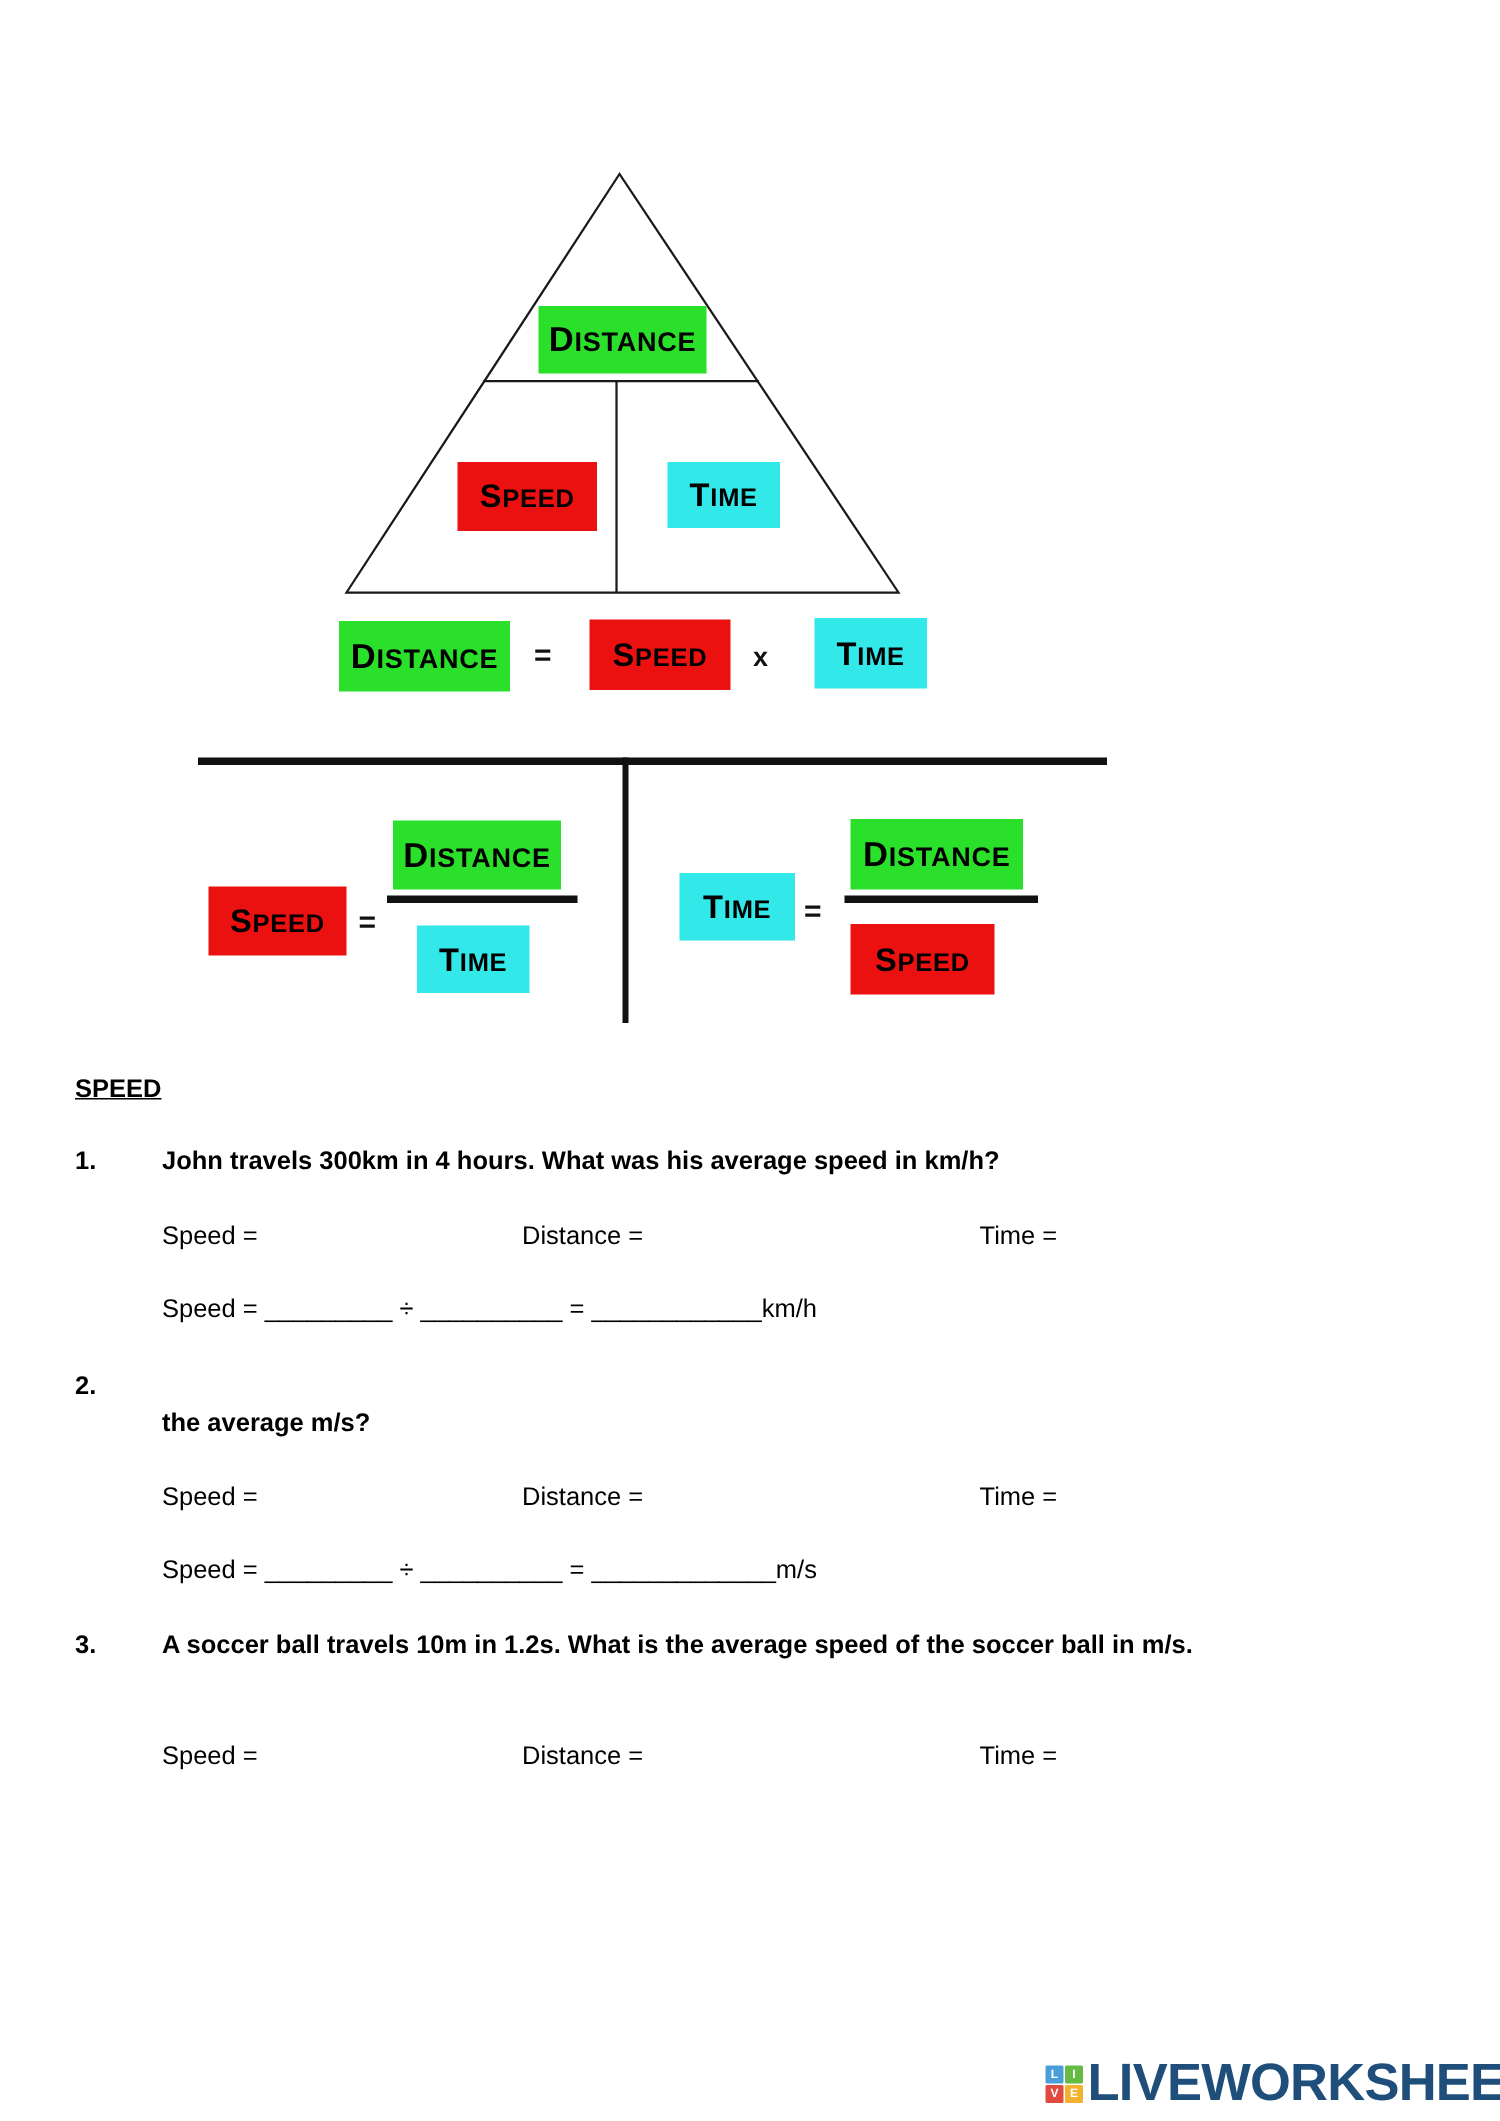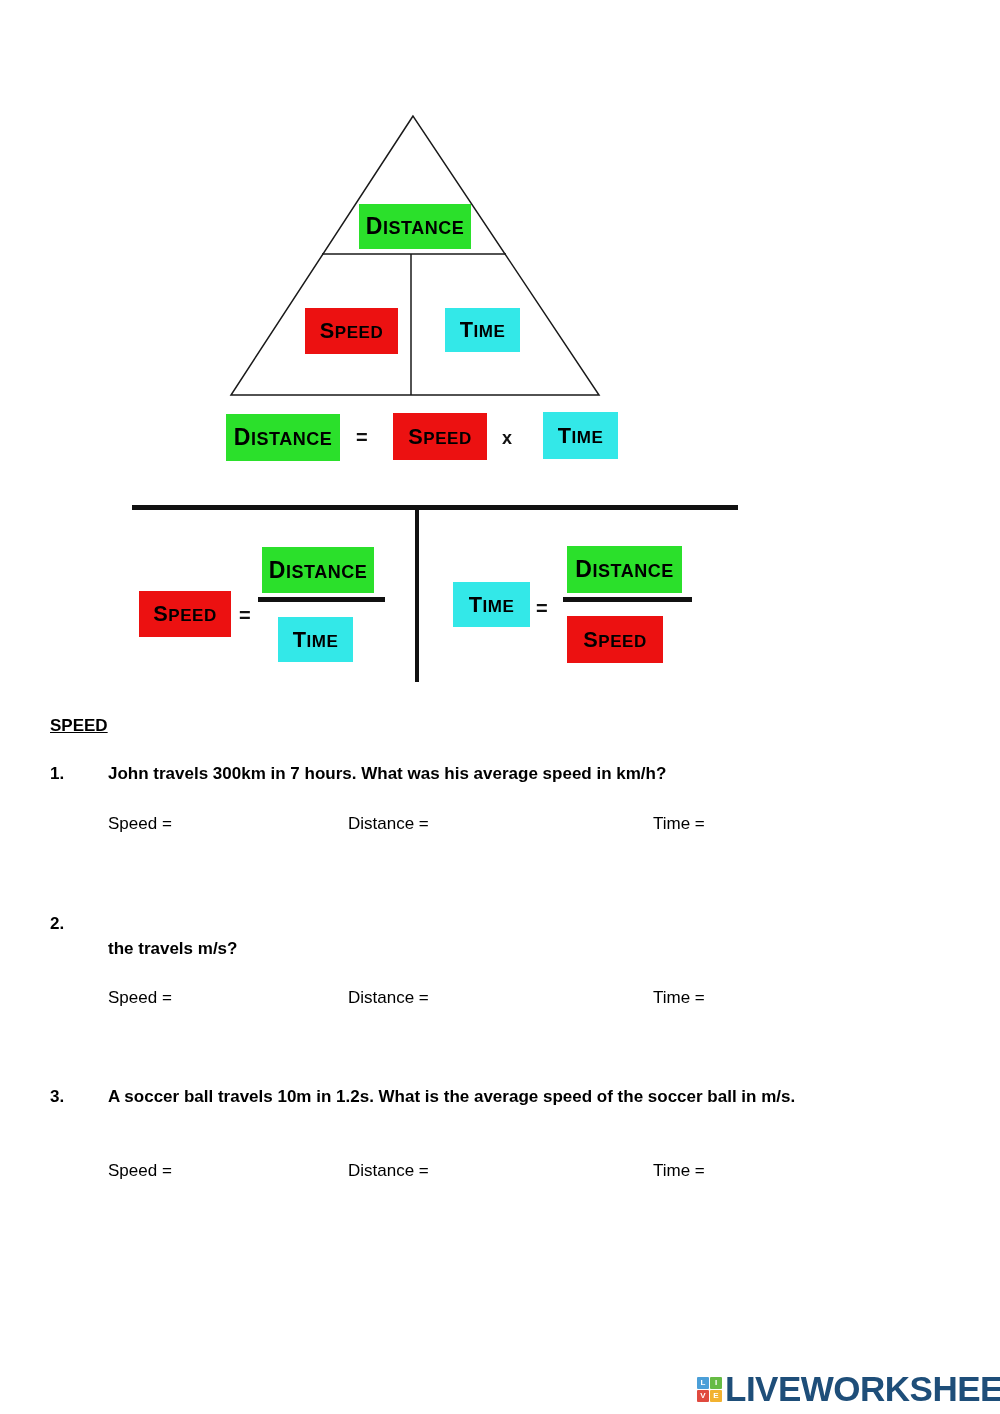--- a/index.html
+++ b/index.html
@@ -97,30 +97,32 @@
     <span class="box-label">DISTANCE</span>
   </div>
   <div class="hline" style="left:563px;top:597px;width:129px;height:5px;"></div>
   <div class="box fs17" style="left: 567px; top: 616px; width: 96px; height: 47px; background: rgb(236, 17, 17);">
     <span class="box-label">SPEED</span>
   </div>
 
   <div class="txt hdr" style="left:50px;top:716px;">SPEED</div>
 
   <div class="txt bold" style="left:50px;top:764px;">1.</div>
-  <div class="txt bold" style="left:108px;top:764px;">John travels 300km in 7 hours. What was his average speed in km/h?</div>
+  <div class="txt bold" style="left:108px;top:764px;">John travels 300km in 4 hours. What was his average speed in km/h?</div>
   <div class="txt" style="left:108px;top:814px;">Speed =</div>
   <div class="txt" style="left:348px;top:814px;">Distance =</div>
   <div class="txt" style="left:653px;top:814px;">Time =</div>
+  <div class="txt" style="left:108px;top:863px;">Speed = _________ ÷ __________ = ____________km/h</div>
 
   <div class="txt bold" style="left:50px;top:914px;">2.</div>
-  <div class="txt bold" style="left:108px;top:939px;">the travels m/s?</div>
+  <div class="txt bold" style="left:108px;top:939px;">the average m/s?</div>
   <div class="txt" style="left:108px;top:988px;">Speed =</div>
   <div class="txt" style="left:348px;top:988px;">Distance =</div>
   <div class="txt" style="left:653px;top:988px;">Time =</div>
+  <div class="txt" style="left:108px;top:1037px;">Speed = _________ ÷ __________ = _____________m/s</div>
 
   <div class="txt bold" style="left:50px;top:1087px;">3.</div>
   <div class="txt bold" style="left:108px;top:1087px;">A soccer ball travels 10m in 1.2s. What is the average speed of the soccer ball in m/s.</div>
   <div class="txt" style="left:108px;top:1161px;">Speed =</div>
   <div class="txt" style="left:348px;top:1161px;">Distance =</div>
   <div class="txt" style="left:653px;top:1161px;">Time =</div>
 
   <div class="logo">
     <div class="logo-grid">
       <span class="logo-cell" style="background: rgb(75, 159, 216);">L</span>

